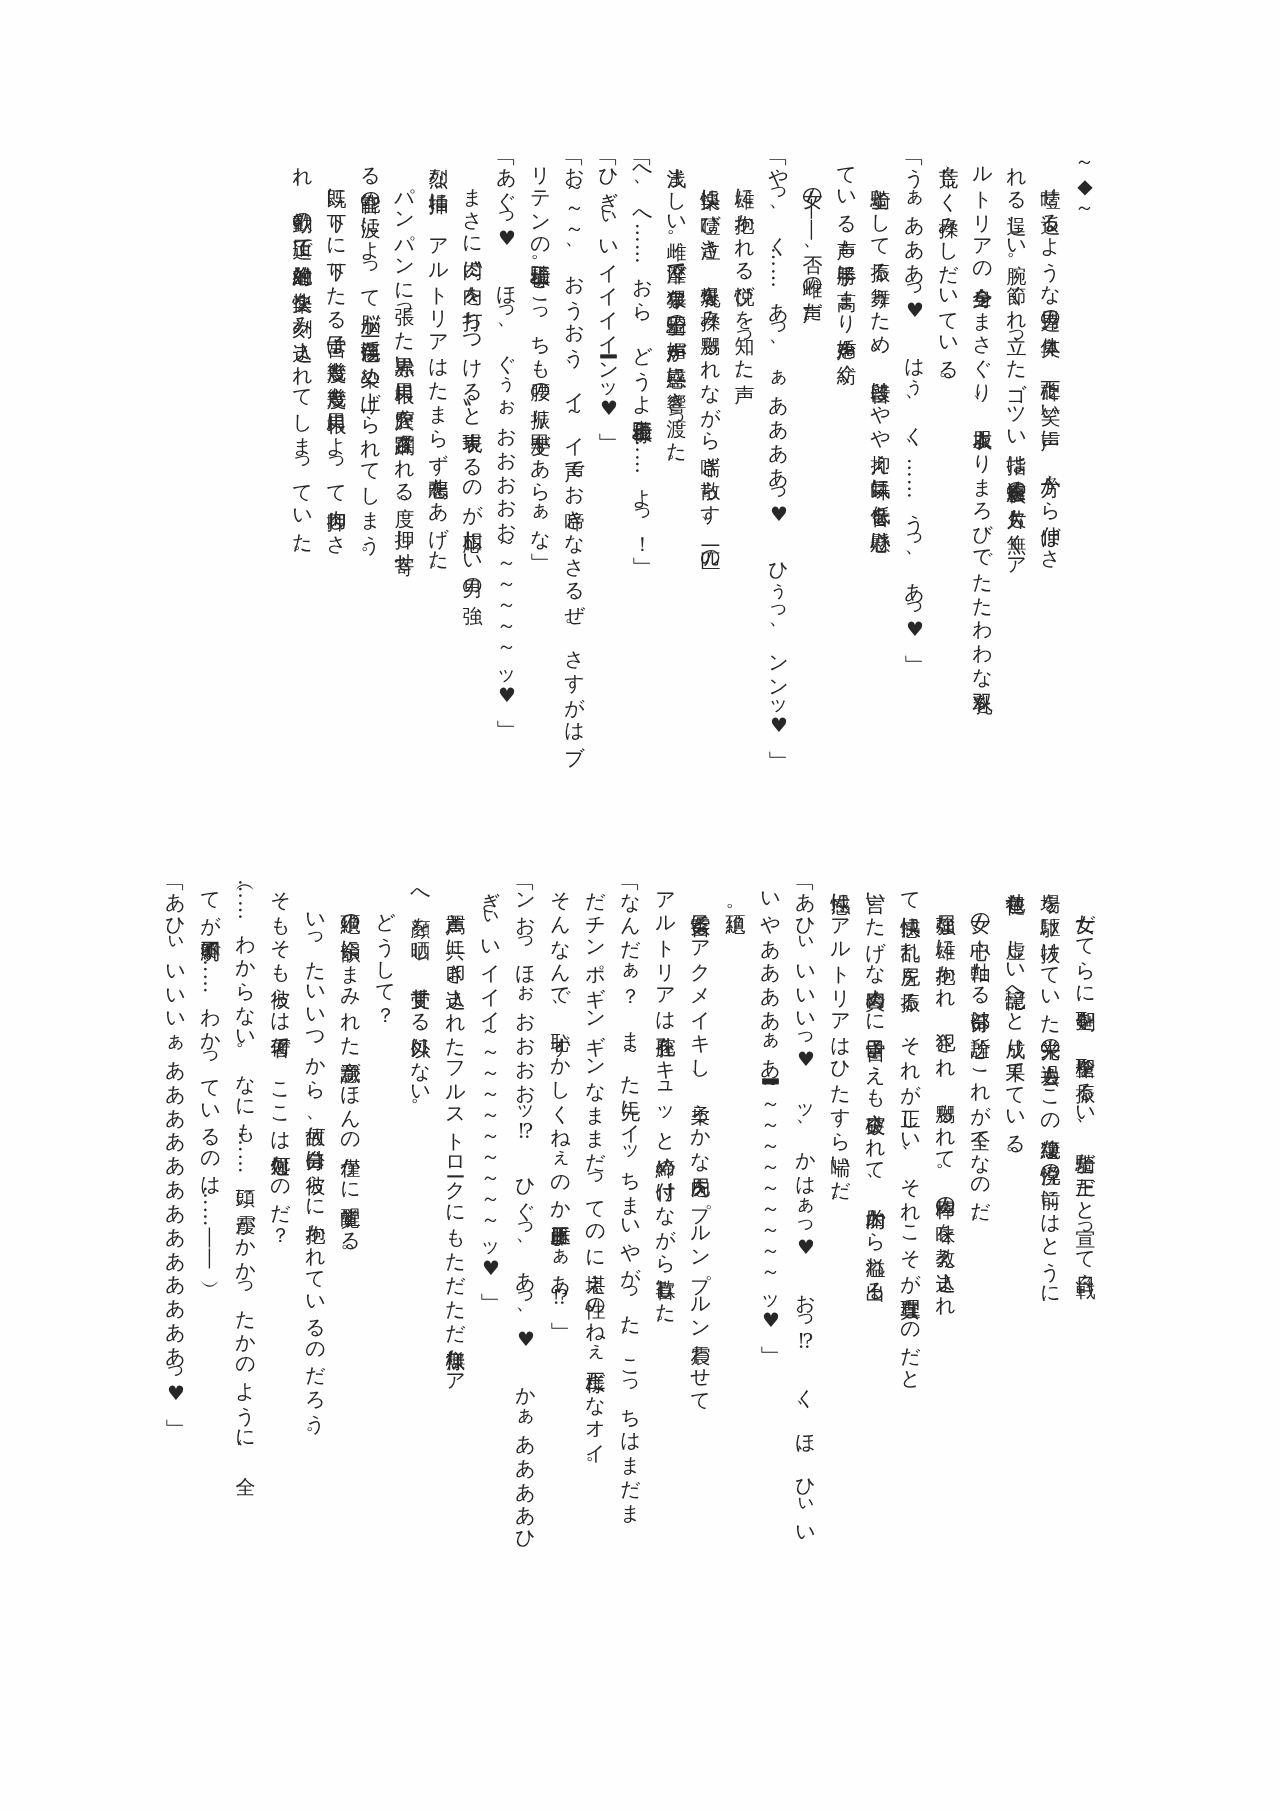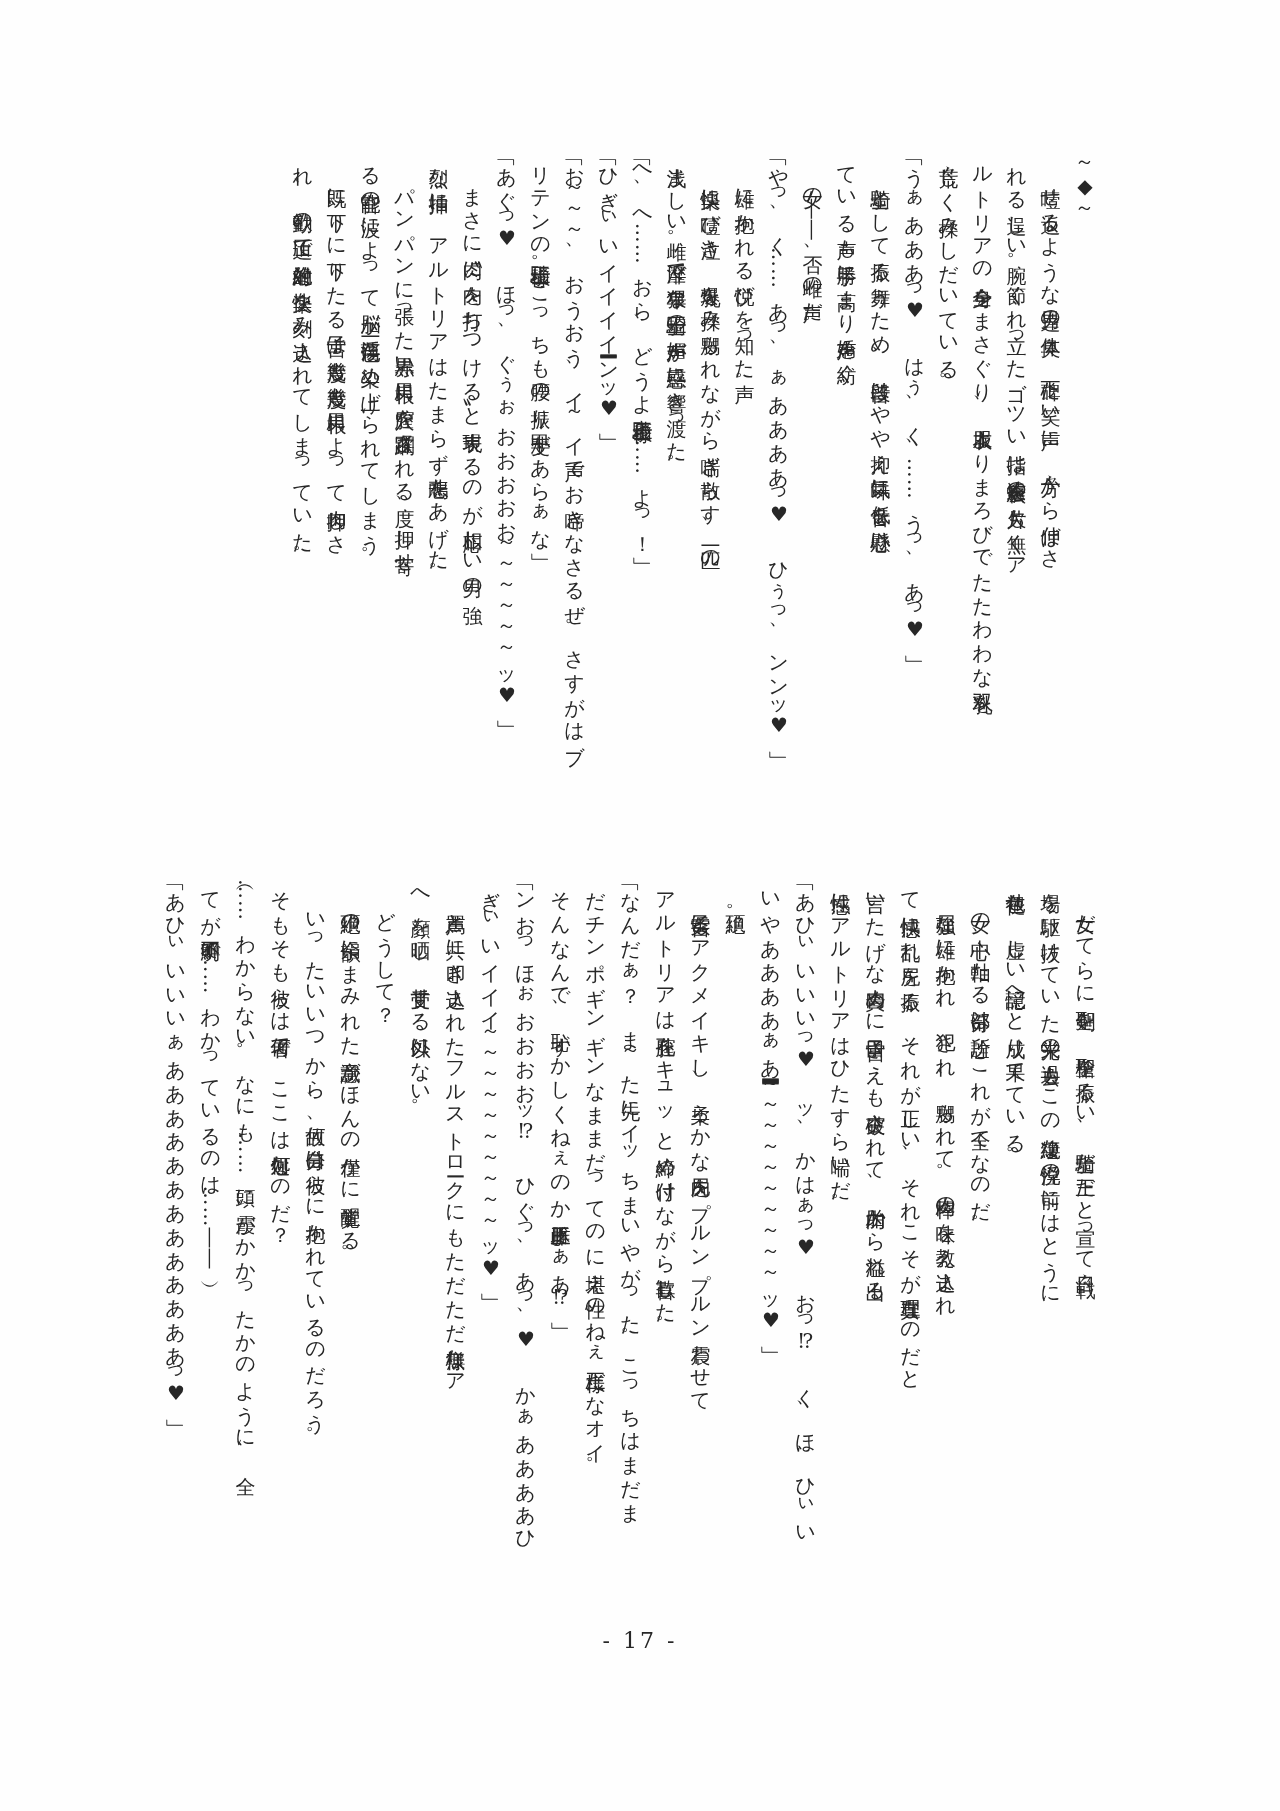--- a/index.html
+++ b/index.html
@@ -109,15 +109,14 @@
     <p>へ顔を晒し、甘受する以外にない。</p>
     <p>　どうして？</p>
     <p>　絶頂の余韻にまみれた意識がほんの僅かに覚醒する。</p>
     <p>　いったいいつから、何故、自分は彼らに抱かれているのだろう。</p>
     <p>そもそも彼らは何者で、ここは何処なのだ？</p>
     <p>（……わからない。なにも……頭に霞がかかったかのように、全</p>
     <p>てが不鮮明で……わかっているのは……――）</p>
     <p>「あひぃいいいぁあああああああああああああっ♥」</p>
   </div>
 
-  <div class="page-number">- 17 -</div>
 
 </div>
 
 </body></html>

